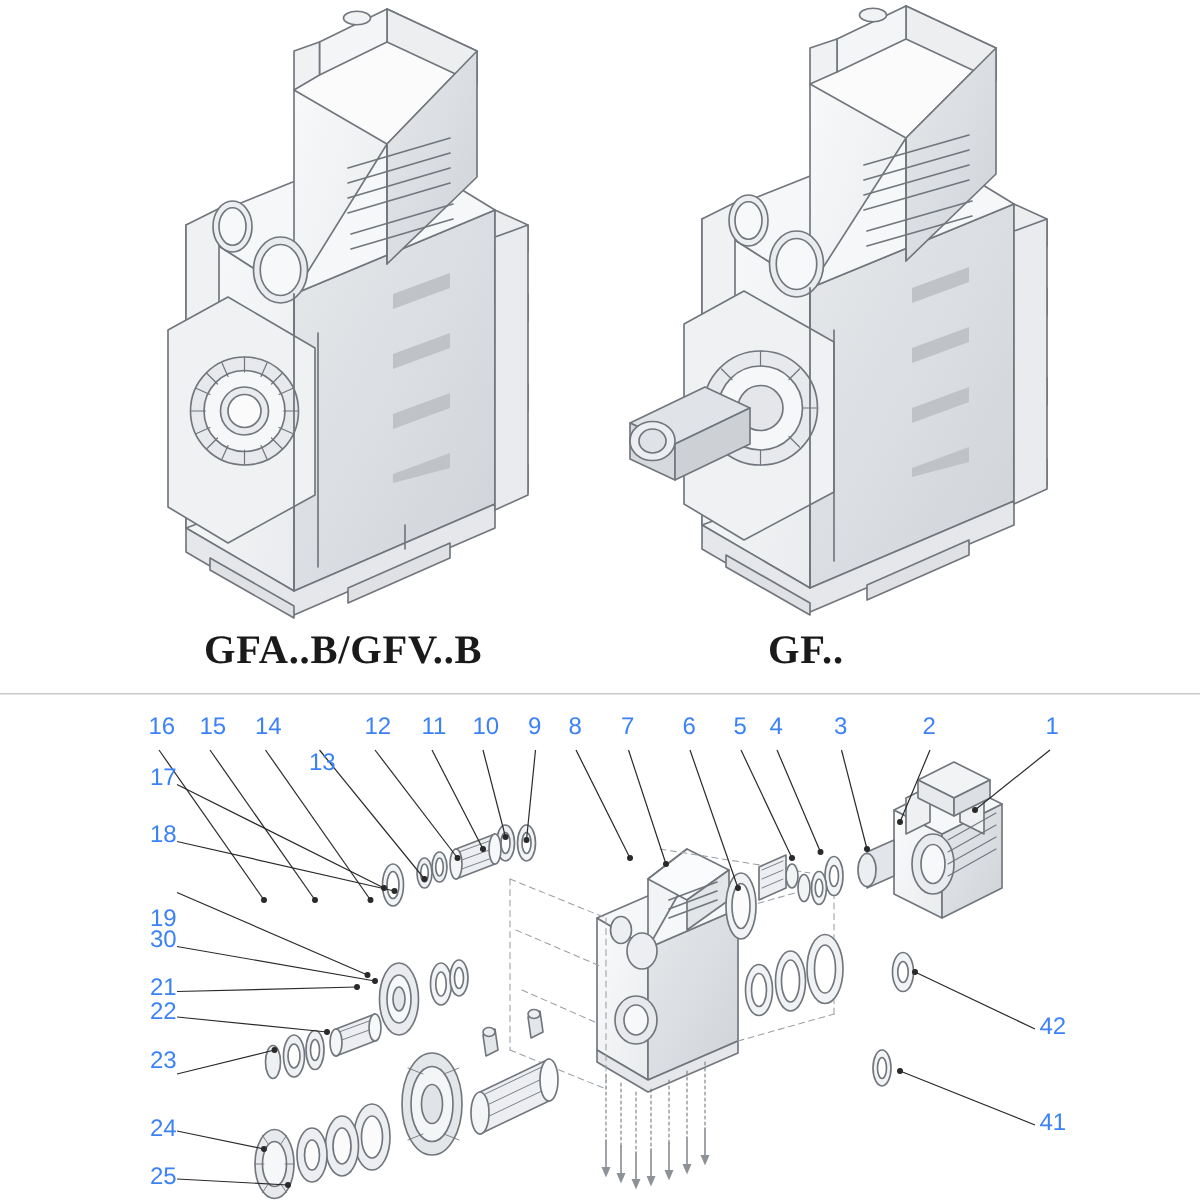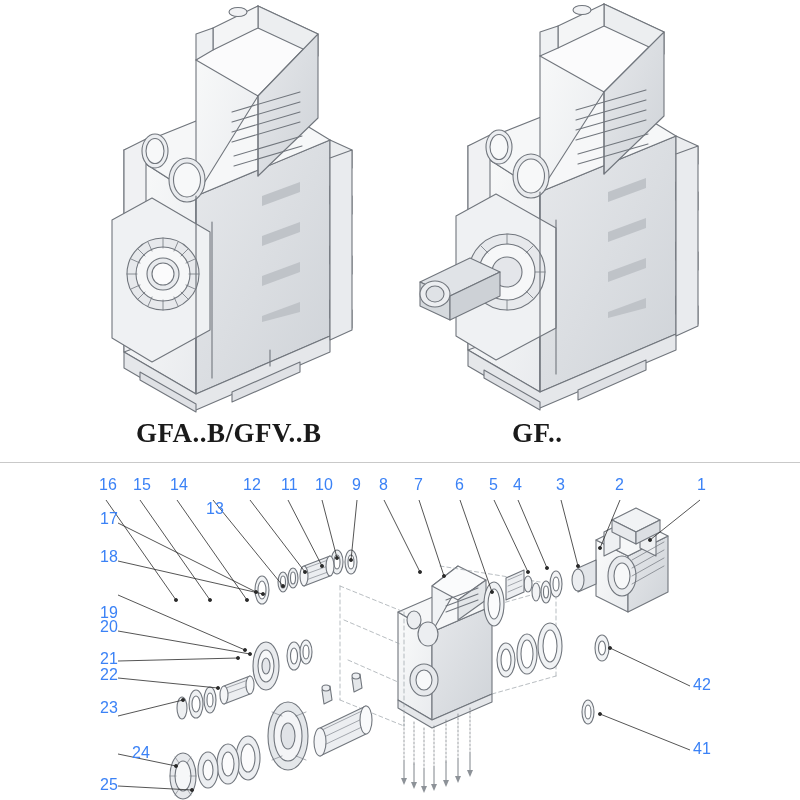--- a/index.html
+++ b/index.html
@@ -503,23 +503,23 @@
       <div class="callout-num" style="left: 414px; top: 476px;">7</div>
       <div class="callout-num" style="left: 455px; top: 476px;">6</div>
       <div class="callout-num" style="left: 489px; top: 476px;">5</div>
       <div class="callout-num" style="left: 513px; top: 476px;">4</div>
       <div class="callout-num" style="left: 556px; top: 476px;">3</div>
       <div class="callout-num" style="left: 615px; top: 476px;">2</div>
       <div class="callout-num" style="left: 697px; top: 476px;">1</div>
       <div class="callout-num" style="left: 100px; top: 510px;">17</div>
       <div class="callout-num" style="left: 100px; top: 548px;">18</div>
       <div class="callout-num" style="left: 100px; top: 604px;">19</div>
-      <div class="callout-num" style="left: 100px; top: 618px;">20</div>
+      <div class="callout-num" style="left: 100px; top: 618px;">30</div>
       <div class="callout-num" style="left: 100px; top: 650px;">21</div>
       <div class="callout-num" style="left: 100px; top: 666px; text-align: center;">22</div>
       <div class="callout-num" style="left: 100px; top: 668px; margin-top: 31px;">23</div>
-      <div class="callout-num" style="left: 100px; top: 744px; margin-left: 32px;">24</div>
+      <div class="callout-num" style="left: 100px; top: 744px;">24</div>
       <div class="callout-num" style="left: 100px; top: 776px;">25</div>
       <div class="callout-num" style="left: 693px; top: 676px;">42</div>
       <div class="callout-num" style="left: 693px; top: 740px;">41</div>
     </div>
 
 </div>
 
 </body></html>

